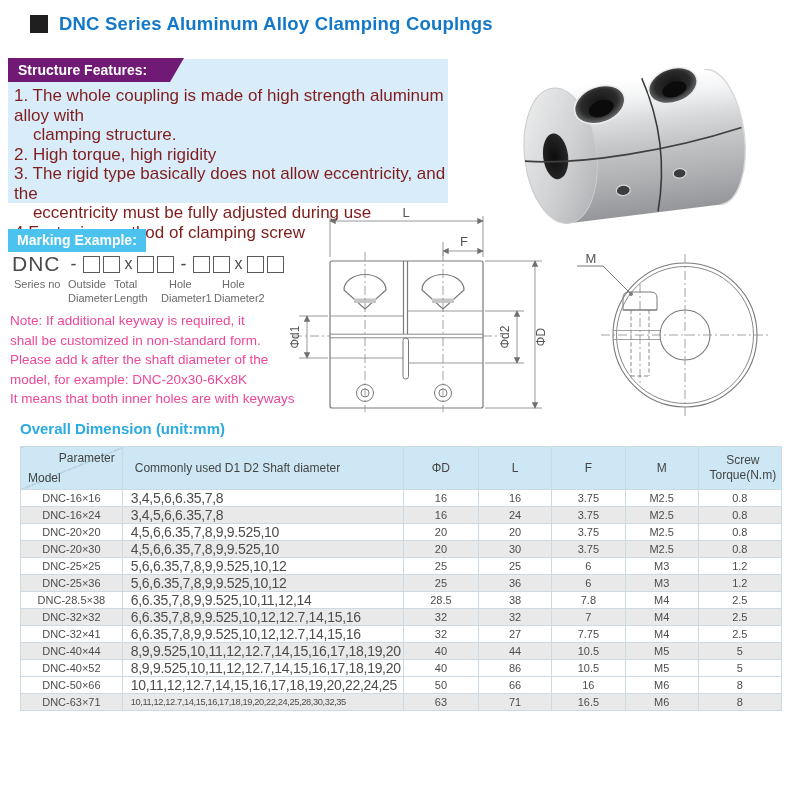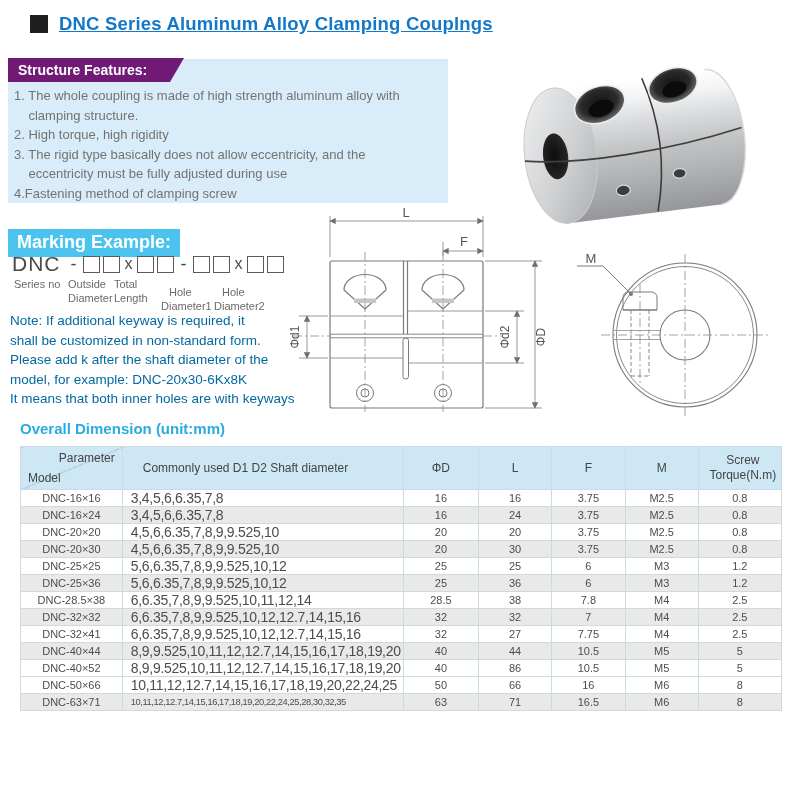--- a/index.html
+++ b/index.html
@@ -2,63 +2,63 @@
 <html><head>
 <meta charset="utf-8">
 <style>
   html,body{margin:0;padding:0;background:#fff;}
   .page{position:relative;width:800px;height:800px;background:#fff;overflow:hidden;
         font-family:"Liberation Sans",sans-serif;color:#3e3e3e;}
 
   
   .title-row{position:absolute;left:30px;top:13px;display:flex;align-items:center;}
   .title-square{width:18px;height:18px;background:#1f1f1f;margin-right:11px;}
-  .page-title{font-size:18.5px;font-weight:bold;color:#1478c8;letter-spacing:.2px;text-decoration:underline;}
+  .page-title{font-size:18.5px;font-weight:bold;color:#1478c8;letter-spacing:.2px;}
 
   
   .features-panel{position:absolute;left:8px;top:59px;width:440px;height:144px;background:#d9ecf9;}
   .features-ribbon{position:absolute;left:8px;top:58px;width:176px;height:24px;background:#701a75;
     color:#fff;font-size:14px;font-weight:bold;line-height:24px;padding-left:10px;box-sizing:border-box;
     clip-path:polygon(0 0,100% 0,calc(100% - 14px) 100%,0 100%);}
-  .features-list{position:absolute;left:14px;top:86px;width:432px;font-size:13px;line-height:19.5px;color:#737373;}
+  .features-list{position:absolute;left:14px;top:86px;width:432px;font-size:17px;line-height:19.5px;color:#7f1d1d;}
   .feat{white-space:pre-wrap;}
 
   
   .marking-label{position:absolute;left:8px;top:229px;background:#4cc3ee;color:#fff;
-    font-size:18px;font-weight:bold;padding:3px 9px 4px 9px;}
+    font-size:14px;font-weight:bold;padding:3px 9px 4px 9px;}
   .marking-row{position:absolute;left:12px;top:252px;height:24px;display:flex;align-items:center;}
   .mk-series{font-size:21px;color:#4a4a4a;letter-spacing:1px;margin-right:5px;}
   .mk-sep{font-size:18px;color:#4a4a4a;margin:0 5px;}
   .mk-x{font-size:16px;color:#4a4a4a;margin:0 3px;}
   .mgroup{display:flex;}
   .mbox{width:15px;height:15px;border:1.6px solid #5a5a5a;margin:0 1.5px;background:#fff;}
   .mk-label{position:absolute;font-size:11px;line-height:14px;color:#6a6a6a;}
   .mk-label span{display:block;}
-  .pad8{padding-left:8px;margin-top:8px;}
+  .pad8{padding-left:8px;}
 
   
   .note-text{position:absolute;left:10px;top:311px;width:325px;font-size:13.5px;line-height:19.5px;
-    color:#0369a1;white-space:pre-line;}
+    color:#ec4899;white-space:pre-line;}
 
   
   .section-title{position:absolute;left:20px;top:420px;font-size:15px;font-weight:bold;color:#2aabe2;}
 
   
   .dim-table{position:absolute;left:20px;top:446px;width:762px;border-collapse:collapse;
     border:1px solid #7f1d1d;font-size:11px;color:#4d4d4d;}
   .dim-table th,.dim-table td{border:1px solid #ccdae4;}
   .dim-table thead th{background:#cde7f5;height:40px;font-weight:normal;font-size:12px;color:#444;}
   .dim-table td{height:16px;text-align:center;padding:0 2px;}
   .dim-table td.left{text-align:left;padding-left:8px;font-size:14px;letter-spacing:-.3px;white-space:nowrap;}
   .dim-table td.left.tight{font-size:9.3px;letter-spacing:-.4px;}
   .dim-table tr.alt td{background:#e9e9e9;}
   th.corner{position:relative;background:linear-gradient(to bottom right,#cde7f5 49.5%,#9fbdd2 49.5%,#9fbdd2 50.5%,#cde7f5 50.5%) !important;}
   .corner-top{position:absolute;top:4px;right:7px;}
   .corner-bottom{position:absolute;bottom:4px;left:7px;}
-  th.hleft{text-align:left;padding-left:20px;}
+  th.hleft{text-align:left;padding-left:12px;}
   th.screw{text-align:center;padding-left:7px;font-size:11.5px;line-height:15px;}
   th.screw span{display:block;}
 
   svg text{font-family:"Liberation Sans",sans-serif;}
 </style>
 </head>
 <body>
 
 <div class="page">
 

